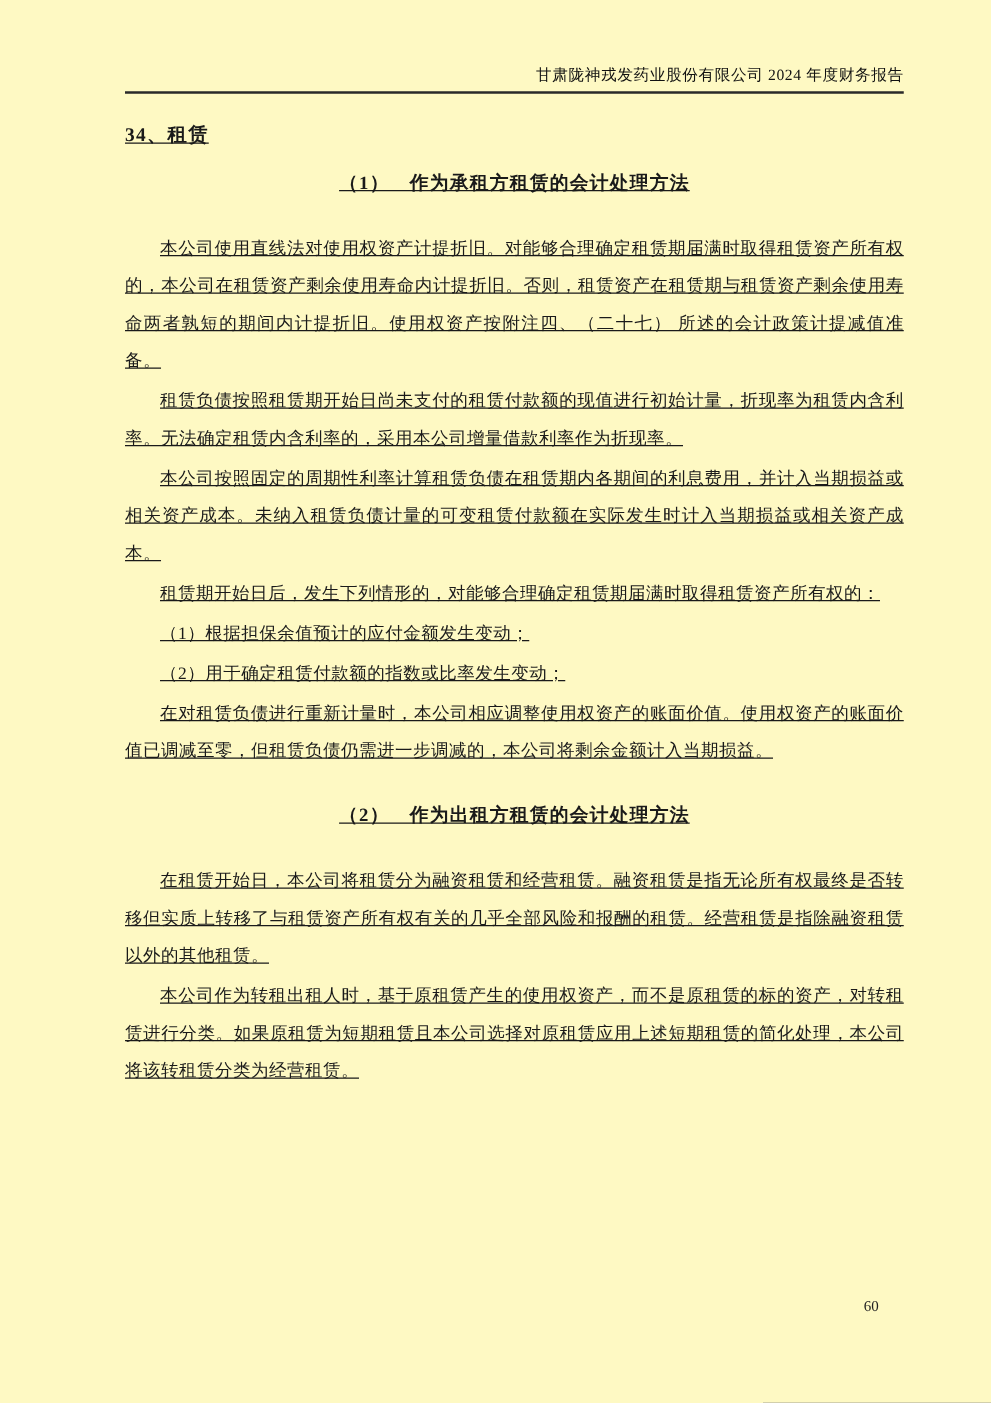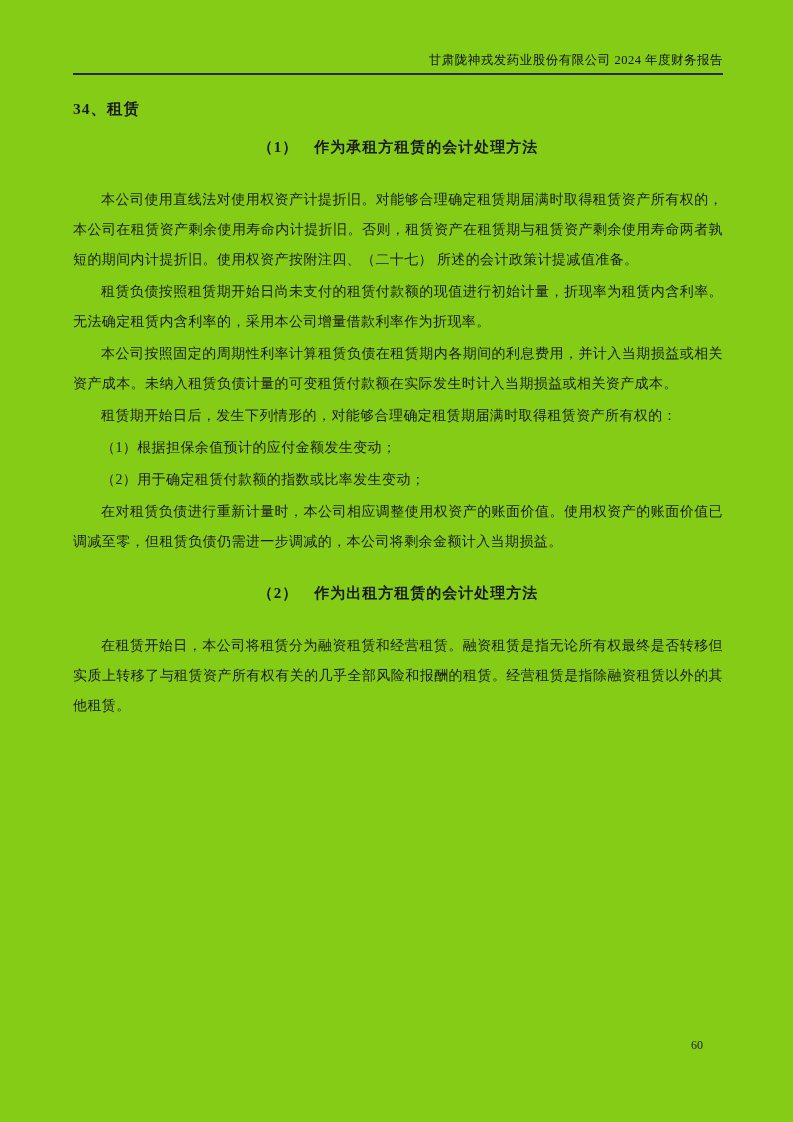--- a/index.html
+++ b/index.html
@@ -5,38 +5,40 @@
   html,body { margin:0; padding:0; }
   body {
     background:#888;
     font-family:"Liberation Serif","DejaVu Serif",serif;
   }
   .page {
     position:relative;
     width:793px;
     height:1122px;
     margin:0 auto;
-    background:#84cc16;
+    background:#fef9c3;
     color:#1a1a1a;
     overflow:hidden;
     box-sizing:border-box;
+    padding-left:27px;
   }
   .header {
     margin:0 70px 0 73px;
     padding-top:52px;
     padding-bottom:5px;
     border-bottom:2px solid #2a2a2a;
     text-align:right;
     font-size:12.5px;
     line-height:16px;
     color:#111;
     letter-spacing:0.5px;
   }
   .content {
     margin:0 70px 16px 73px;
+    text-decoration:underline;
   }
   .doc-title {
     font-size:15.5px;
     font-weight:700;
     line-height:20px;
     margin:24px 0 0 0;
     letter-spacing:1px;
   }
   .sub-heading {
     font-size:15px;
@@ -84,18 +86,19 @@
     <p class="body-par">租赁负债按照租赁期开始日尚未支付的租赁付款额的现值进行初始计量，折现率为租赁内含利率。无法确定租赁内含利率的，采用本公司增量借款利率作为折现率。</p>
     <p class="body-par">本公司按照固定的周期性利率计算租赁负债在租赁期内各期间的利息费用，并计入当期损益或相关资产成本。未纳入租赁负债计量的可变租赁付款额在实际发生时计入当期损益或相关资产成本。</p>
     <p class="body-par">租赁期开始日后，发生下列情形的，对能够合理确定租赁期届满时取得租赁资产所有权的：</p>
     <p class="body-par">（1）根据担保余值预计的应付金额发生变动；</p>
     <p class="body-par">（2）用于确定租赁付款额的指数或比率发生变动；</p>
     <p class="body-par">在对租赁负债进行重新计量时，本公司相应调整使用权资产的账面价值。使用权资产的账面价值已调减至零，但租赁负债仍需进一步调减的，本公司将剩余金额计入当期损益。</p>
 
     <div class="sub-heading second">（2）　作为出租方租赁的会计处理方法</div>
 
     <p class="body-par">在租赁开始日，本公司将租赁分为融资租赁和经营租赁。融资租赁是指无论所有权最终是否转移但实质上转移了与租赁资产所有权有关的几乎全部风险和报酬的租赁。经营租赁是指除融资租赁以外的其他租赁。</p>
+    <p class="body-par">本公司作为转租出租人时，基于原租赁产生的使用权资产，而不是原租赁的标的资产，对转租赁进行分类。如果原租赁为短期租赁且本公司选择对原租赁应用上述短期租赁的简化处理，本公司将该转租赁分类为经营租赁。</p>
 
   </div>
 
   <div class="page-number">60</div>
 
 </div>
 
 </body></html>

